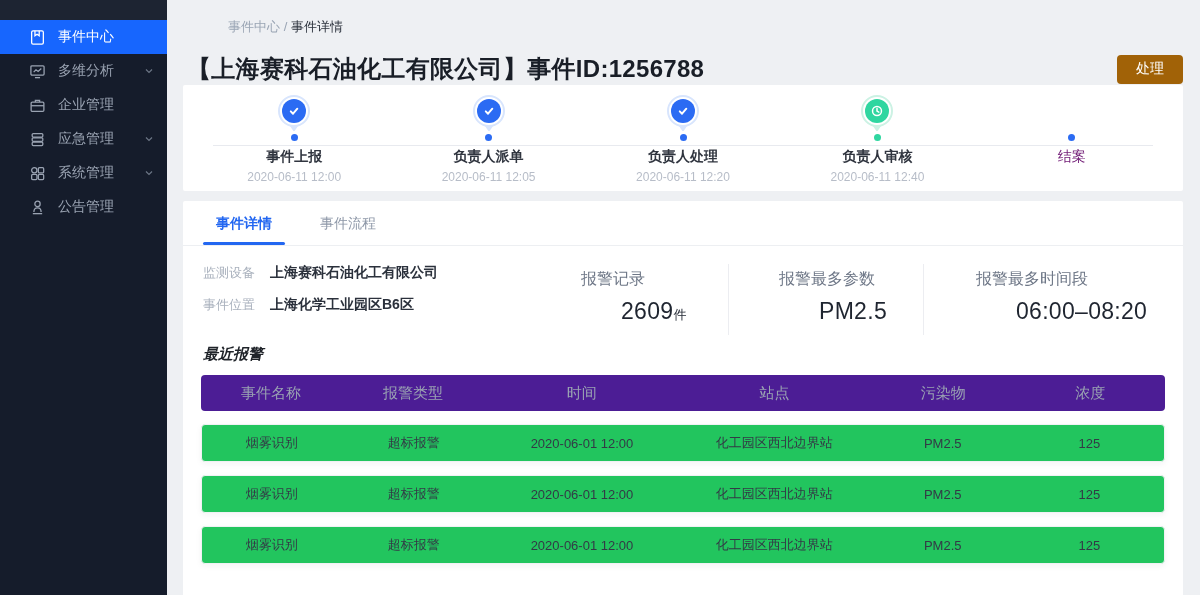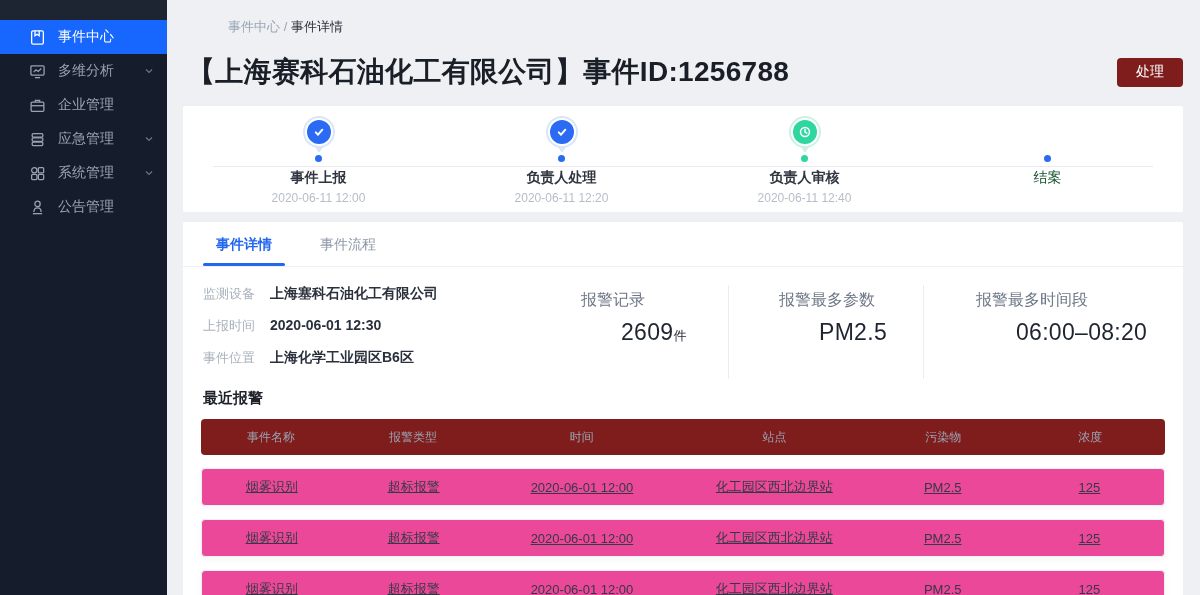--- a/index.html
+++ b/index.html
@@ -17,73 +17,72 @@
   }
   .side-item.active { background:#1766fe; color:#ffffff; }
   .side-item .s-icon { width:17px; height:17px; margin-right:12px; flex:0 0 17px; display:flex; align-items:center; }
   .side-item svg { display:block; }
   .side-item .chev { margin-left:auto; width:12px; height:12px; color:#6b7585; }
   
   .main { flex:1; height:100%; padding:0 17px 0 16px; }
   .breadcrumb { padding:18px 0 0 4px; font-size:13px; color:#9aa5b4;margin-left:41px; }
   .breadcrumb .crumb-current { color:#2c323d; }
   .title-row { display:flex; align-items:center; justify-content:space-between; margin:17px 0 0 4px; }
-  .page-title { font-size:28px; font-weight:bold; color:#191e27; letter-spacing:.3px; }
+  .page-title { font-size:24px; font-weight:bold; color:#191e27; letter-spacing:.3px; }
   .btn-primary {
-    background:#7f1d1d; color:#fff; border:none; border-radius:4px;
+    background:#a16207; color:#fff; border:none; border-radius:4px;
     min-width:66px; height:29px; font-size:14px; padding:0 14px; cursor:pointer;
     font-family:inherit;
   }
   
-  .timeline-card { background:#fff; border-radius:2px; margin-top:15px; height:106px; position:relative; padding:0 14px; }
+  .timeline-card { background:#fff; border-radius:2px; height:106px; position:relative; padding:0 14px; }
   .tl-line { position:absolute; left:30px; right:30px; top:60px; height:1px; background:#e8eaef; }
   .tl-steps { display:flex; height:100%; position:relative; }
   .tl-step { flex:1; display:flex; flex-direction:column; align-items:center; position:relative; }
   .big-ring { margin-top:10px; width:32px; height:32px; border-radius:50%; border:2px solid #d8e5fd; display:flex; align-items:center; justify-content:center; background:#fff; }
   .big-circle { width:24px; height:24px; border-radius:50%; display:flex; align-items:center; justify-content:center; }
   .big-circle.blue { background:#2b6bf3; }
   .big-circle.green { background:#2fd6a0; }
   .tl-step.green .big-ring { border-color:#ccf2e4; }
   .tl-tail { width:0; height:0; border-left:4px solid transparent; border-right:4px solid transparent; border-top:6px solid #d8e5fd; margin-top:-1px; }
   .tl-step.green .tl-tail { border-top-color:#ccf2e4; }
   .tl-step.pending .big-ring, .tl-step.pending .tl-tail { visibility:hidden; }
   .tl-dot { width:7px; height:7px; border-radius:50%; background:#2b6bf3; margin-top:2px; box-shadow:0 0 0 3px #fff; z-index:1; }
   .tl-step.green .tl-dot { background:#2fd6a0; }
   .step-label { margin-top:7px; font-size:14px; font-weight:600; color:#30353f; }
-  .tl-step.pending .step-label { color:#14532d; font-weight:400; }
+  .tl-step.pending .step-label { color:#701a75; font-weight:400; }
   .step-date { margin-top:4px; font-size:12px; color:#b7bdc8; min-height:12px; }
   
   .panel { background:#fff; border-radius:2px; margin-top:10px; height:420px; overflow:hidden; }
   .tabs { display:flex; padding:0 20px; border-bottom:1px solid #edeff2; }
   .tab { padding:14px 13px 12px; font-size:14px; color:#8d97a7; cursor:pointer; position:relative; margin-right:22px; }
   .tab.active { color:#2367f1; font-weight:bold; }
   .tab.active::after { content:""; position:absolute; left:0; right:0; bottom:0; height:3px; border-radius:2px; background:#2367f1; }
   .detail-section { display:flex; padding:16px 20px 0; }
   .details-left { flex:0 0 352px; }
   .field-row { display:flex; align-items:baseline; margin-bottom:11px; line-height:20px; }
   .field-label { font-size:13px; color:#a9b1bd; margin-right:15px; flex:0 0 52px; }
   .field-value { font-size:14px; font-weight:600; color:#2b313c; }
   .stats { flex:1; display:flex; margin-top:2px; }
   .stat { padding:5px 0 10px 26px; }
   .stat-1 { flex:0 0 173px; }
   .stat-2 { flex:0 0 195px; border-left:1px solid #ecedf1; padding-left:50px; }
   .stat-3 { flex:1; border-left:1px solid #ecedf1; padding-left:52px; }
   .stat-label { font-size:16px; color:#6e7787; }
   .stat-value { margin-top:8px; font-size:23px; color:#1f2530; letter-spacing:.3px;margin-left:40px; }
   .stat-unit { font-size:13px; color:#1f2530; }
-  .recent-title { margin:10px 20px 0; font-size:15px; font-weight:bold; color:#1f2329; }
+  .recent-title { margin:10px 20px 0; font-size:15px; font-weight:bold; color:#1f2329;font-style:italic; }
   .alarm-table { margin:11px 18px 0; }
   .alarm-grid { display:grid; grid-template-columns:14.5% 15% 20% 20% 15% 15.5%; align-items:center; }
-  .alarm-head { background:#7f1d1d; border-radius:4px; height:36px; color:#9aa3b2; font-size:12px; }
+  .alarm-head { background:#4c1d95; border-radius:4px; height:36px; color:#9aa3b2; font-size:15px; }
   .alarm-head > div, .alarm-row > div { text-align:center; }
   .alarm-row {
-    background:#ec4899; border:1px solid #f0f1f4; border-radius:4px; height:38px;
+    background:#22c55e; border:1px solid #f0f1f4; border-radius:4px; height:38px;
     margin-top:13px; font-size:13px; color:#333a46;
     box-shadow:0 2px 6px rgba(31,41,55,.05);
-    text-decoration:underline;
   }
 </style>
 </head>
 <body>
 
 <aside class="sidebar">
   <div class="sidebar-top"></div>
 
   <div class="side-item active">
     <span class="s-icon">
@@ -191,20 +190,33 @@
                 <path d="M4.3 8.4 l2.6 2.7 L11.8 5.4"></path>
               </svg>
           </div>
         </div>
         <div class="tl-tail"></div>
         <div class="tl-dot"></div>
         <div class="step-label">事件上报</div>
         <div class="step-date">2020-06-11 12:00</div>
       </div>
 
+      <div class="tl-step">
+        <div class="big-ring">
+          <div class="big-circle blue">
+            <svg width="14" height="14" viewBox="0 0 16 16" fill="none" stroke="#fff" stroke-width="2.2" stroke-linecap="round" stroke-linejoin="round">
+                <path d="M4.3 8.4 l2.6 2.7 L11.8 5.4"></path>
+              </svg>
+          </div>
+        </div>
+        <div class="tl-tail"></div>
+        <div class="tl-dot"></div>
+        <div class="step-label">负责人派单</div>
+        <div class="step-date">2020-06-11 12:05</div>
+      </div>
 
       <div class="tl-step">
         <div class="big-ring">
           <div class="big-circle blue">
             <svg width="14" height="14" viewBox="0 0 16 16" fill="none" stroke="#fff" stroke-width="2.2" stroke-linecap="round" stroke-linejoin="round">
                 <path d="M4.3 8.4 l2.6 2.7 L11.8 5.4"></path>
               </svg>
           </div>
         </div>
         <div class="tl-tail"></div>
@@ -245,25 +257,21 @@
 
     <div class="tabs">
       <div class="tab active">事件详情</div>
       <div class="tab">事件流程</div>
     </div>
 
     <div class="detail-section">
       <div class="details-left">
         <div class="field-row">
           <span class="field-label">监测设备</span>
-          <span class="field-value">上海塞科石油化工有限公司</span>
-        </div>
-        <div class="field-row">
-          <span class="field-label">上报时间</span>
-          <span class="field-value">2020-06-01 12:30</span>
+          <span class="field-value">上海赛科石油化工有限公司</span>
         </div>
         <div class="field-row">
           <span class="field-label">事件位置</span>
           <span class="field-value">上海化学工业园区B6区</span>
         </div>
       </div>
 
       <div class="stats">
         <div class="stat stat-1">
           <div class="stat-label">报警记录</div>

